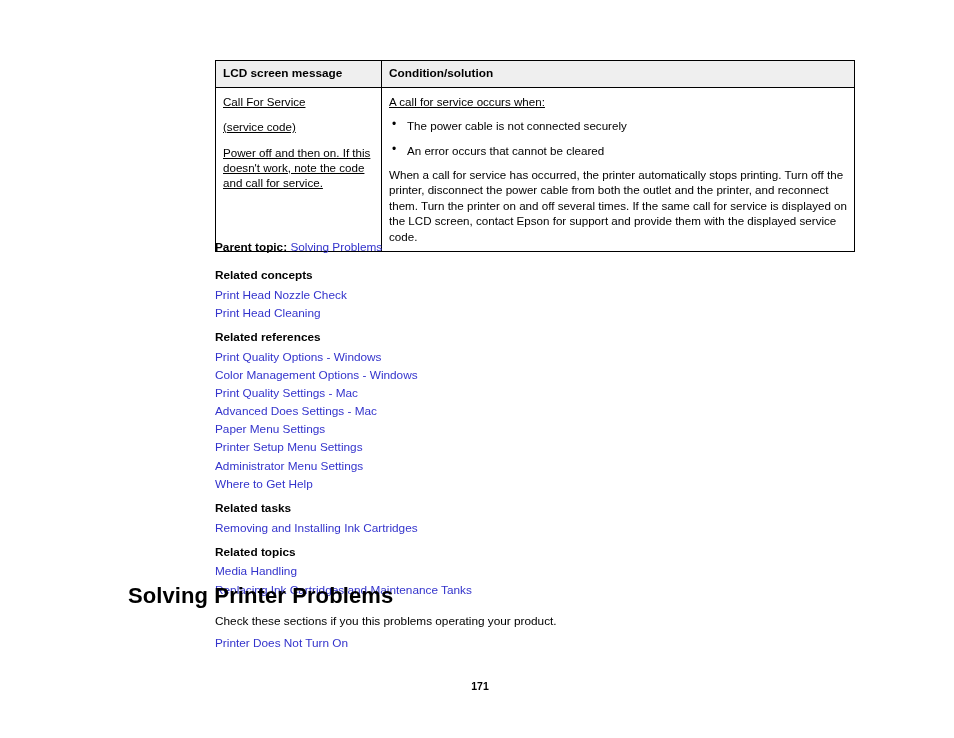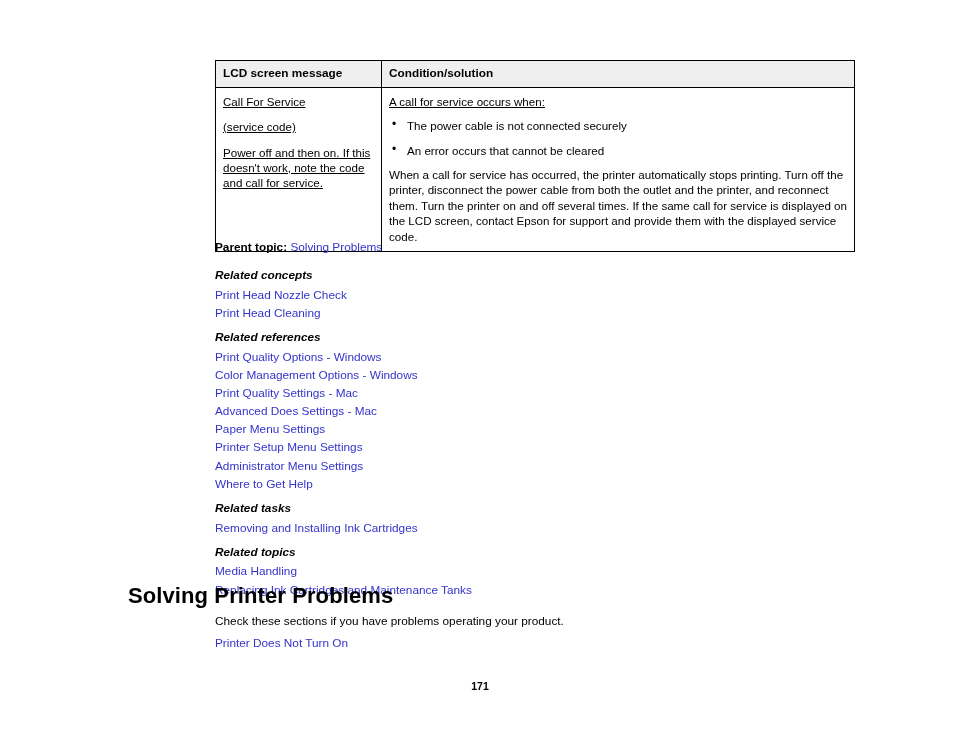--- a/index.html
+++ b/index.html
@@ -89,21 +89,20 @@
     margin: 0 0 11px 0;
     line-height: 1.35;
   }
   .parent-topic .lbl {
     font-weight: bold;
   }
   .group-head {
     font-weight: bold;
     margin: 0 0 1px 0;
     line-height: 1.5;
-    font-style: italic;
   }
   .group-head.spaced { margin-top: 7px; }
   a.doclink,
   .doclink {
     color: #3333cc;
     text-decoration: none;
     display: block;
     line-height: 1.54;
   }
   .parent-topic .doclink {
@@ -202,19 +201,19 @@
 
     <div class="group-head spaced">Related topics</div>
     <a class="doclink" href="#">Media Handling</a>
     <a class="doclink" href="#">Replacing Ink Cartridges and Maintenance Tanks</a>
 
   </div>
 
   <h1 class="section-title">Solving Printer Problems</h1>
 
   <div class="section-body">
-    <p>Check these sections if you have problems operating your product.</p>
+    <p>Check these sections if you this problems operating your product.</p>
     <a class="doclink" href="#">Printer Does Not Turn On</a>
   </div>
 
   <div class="page-number">171</div>
 
 </div>
 
 </body></html>

